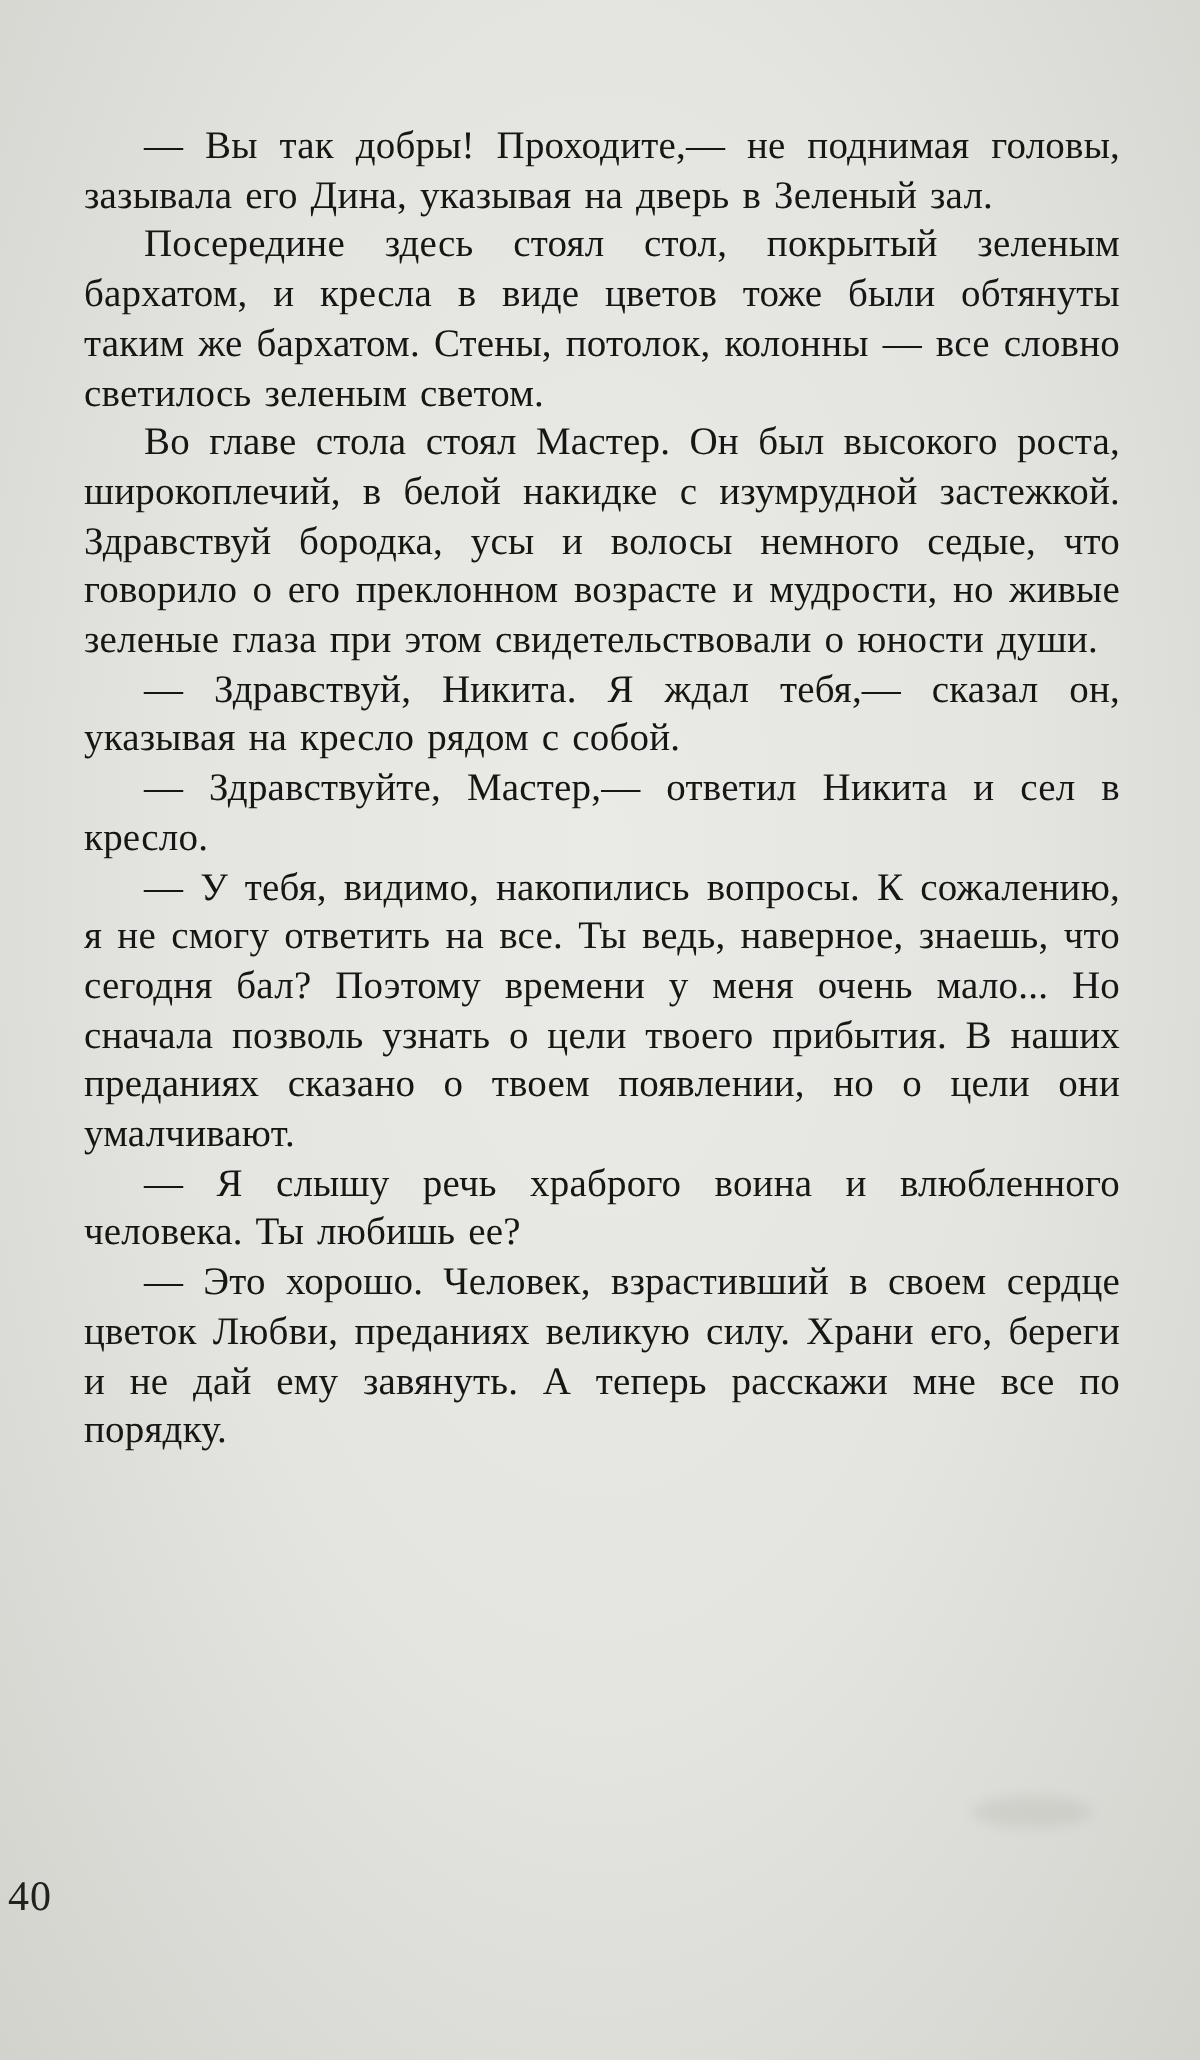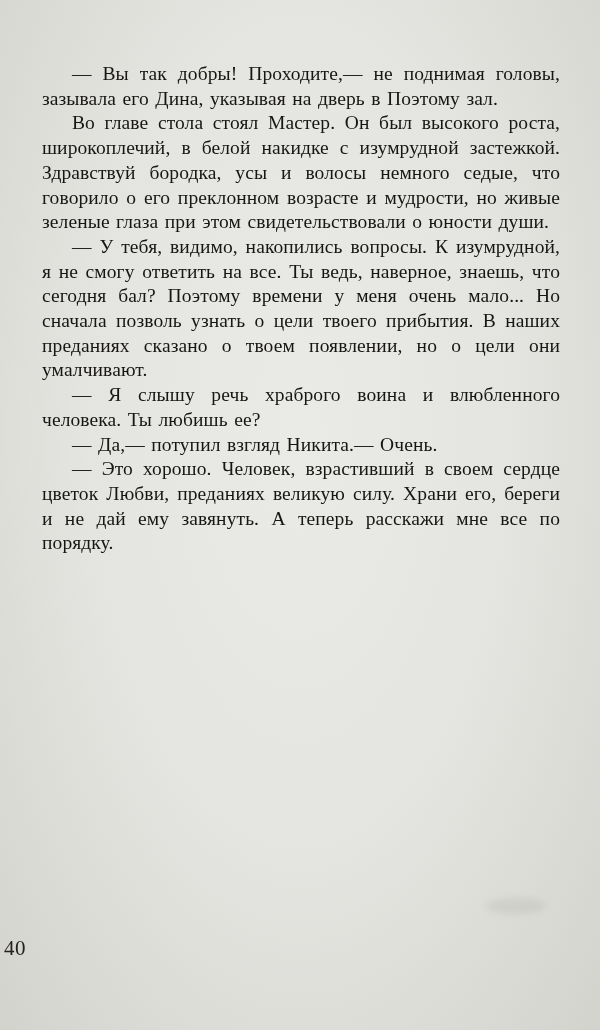--- a/index.html
+++ b/index.html
@@ -48,22 +48,24 @@
     background: rgba(120,120,114,0.12);
     border-radius: 50%;
     filter: blur(3px);
   }
 </style>
 </head>
 <body>
 
 <div class="scan-page">
   <div class="text-block">
-    <p>— Вы так добры! Проходите,— не поднимая головы, зазывала его Дина, указывая на дверь в Поэтому зал.</p>
+    <p>— Вы так добры! Проходите,— не поднимая головы, зазывала его Дина, указывая на дверь в Зеленый зал.</p>
+    <p>Посередине здесь стоял стол, покрытый зеленым бархатом, и кресла в виде цветов тоже были обтянуты таким же бархатом. Стены, потолок, колонны — все словно светилось зеленым светом.</p>
     <p>Во главе стола стоял Мастер. Он был высокого роста, широкоплечий, в белой накидке с изумрудной застежкой. Здравствуй бородка, усы и волосы немного седые, что говорило о его преклонном возрасте и мудрости, но живые зеленые глаза при этом свидетельствовали о юности души.</p>
-    <p>— У тебя, видимо, накопились вопросы. К изумрудной, я не смогу ответить на все. Ты ведь, наверное, знаешь, что сегодня бал? Поэтому времени у меня очень мало... Но сначала позволь узнать о цели твоего прибытия. В наших преданиях сказано о твоем появлении, но о цели они умалчивают.</p>
+    <p>— Здравствуй, Никита. Я ждал тебя,— сказал он, указывая на кресло рядом с собой.</p>
+    <p>— Здравствуйте, Мастер,— ответил Никита и сел в кресло.</p>
+    <p>— У тебя, видимо, накопились вопросы. К сожалению, я не смогу ответить на все. Ты ведь, наверное, знаешь, что сегодня бал? Поэтому времени у меня очень мало... Но сначала позволь узнать о цели твоего прибытия. В наших преданиях сказано о твоем появлении, но о цели они умалчивают.</p>
     <p>— Я слышу речь храброго воина и влюбленного человека. Ты любишь ее?</p>
-    <p>— Да,— потупил взгляд Никита.— Очень.</p>
     <p>— Это хорошо. Человек, взрастивший в своем сердце цветок Любви, преданиях великую силу. Храни его, береги и не дай ему завянуть. А теперь расскажи мне все по порядку.</p>
   </div>
   <div class="scan-artifact"></div>
   <div class="page-number">40</div>
 </div>
 
 </body></html>

